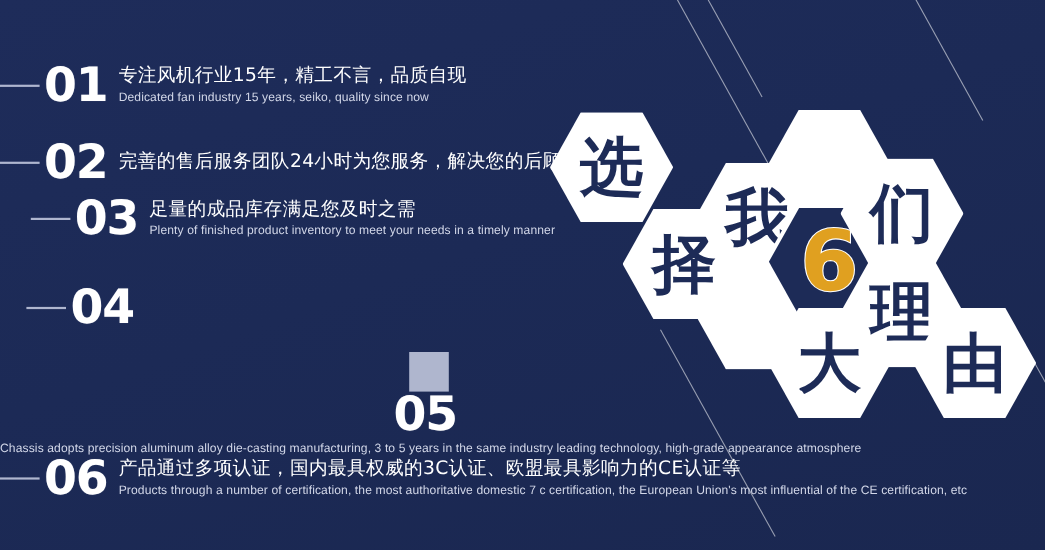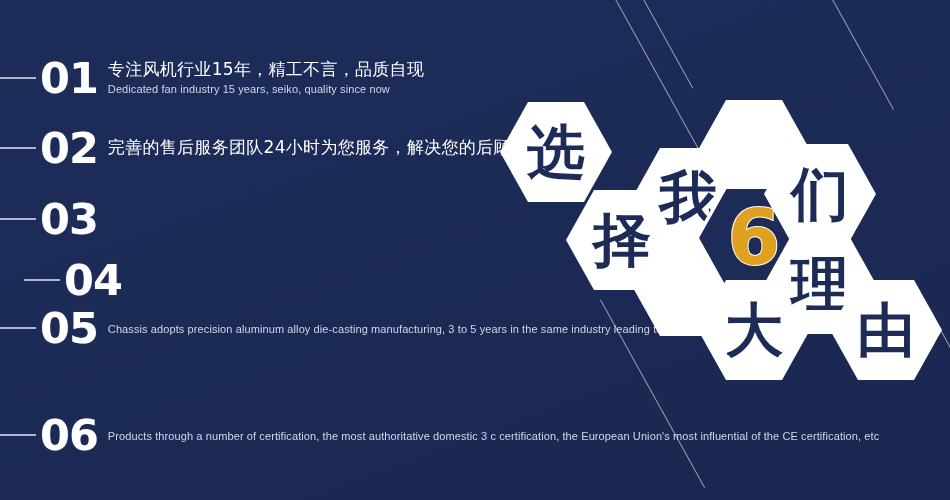--- a/index.html
+++ b/index.html
@@ -127,45 +127,48 @@
     </div>
 
     <div class="reason" style="top:120px;text-align:center;">
       <span class="r-dash"></span>
       <span class="r-num">02</span>
       <span class="r-texts">
         <span class="r-cn">完善的售后服务团队24小时为您服务，解决您的后顾之忧</span>
       </span>
     </div>
 
-    <div class="reason" style="top:191px;">
+    <div class="reason" style="top:171px;padding-left:28px;">
       <span class="r-dash"></span>
       <span class="r-num">03</span>
       <span class="r-texts">
+        <span class="r-cn">足量的成品库存满足您及时之需</span>
+        <span class="r-en">Plenty of finished product inventory to meet your needs in a timely manner</span>
       </span>
     </div>
 
     <div class="reason" style="top:252px;padding-left:24px;">
       <span class="r-dash"></span>
       <span class="r-num">04</span>
     </div>
 
-    <div class="reason" style="top:300px;">
+    <div class="reason" style="top:320px;flex-direction:column;">
       <span class="r-dash"></span>
       <span class="r-num">05</span>
       <span class="r-texts">
         <span class="r-en">Chassis adopts precision aluminum alloy die-casting manufacturing, 3 to 5 years in the same industry leading technology, high-grade appearance atmosphere</span>
       </span>
     </div>
 
     <div class="reason" style="top:407px;">
       <span class="r-dash"></span>
       <span class="r-num">06</span>
       <span class="r-texts">
-        <span class="r-en">Products through a number of certification, the most authoritative domestic 3 c certification, the European Union's most influential of the CE certification, etc</span>
+        <span class="r-cn">产品通过多项认证，国内最具权威的3C认证、欧盟最具影响力的CE认证等</span>
+        <span class="r-en">Products through a number of certification, the most authoritative domestic 7 c certification, the European Union's most influential of the CE certification, etc</span>
       </span>
     </div>
 
   </div>
 
   <div class="hexwrap">
 
     <div class="hex white" style="left:10px; top:22px; width:112px; height:100px;">
       <span class="hex-char">选</span>
     </div>

